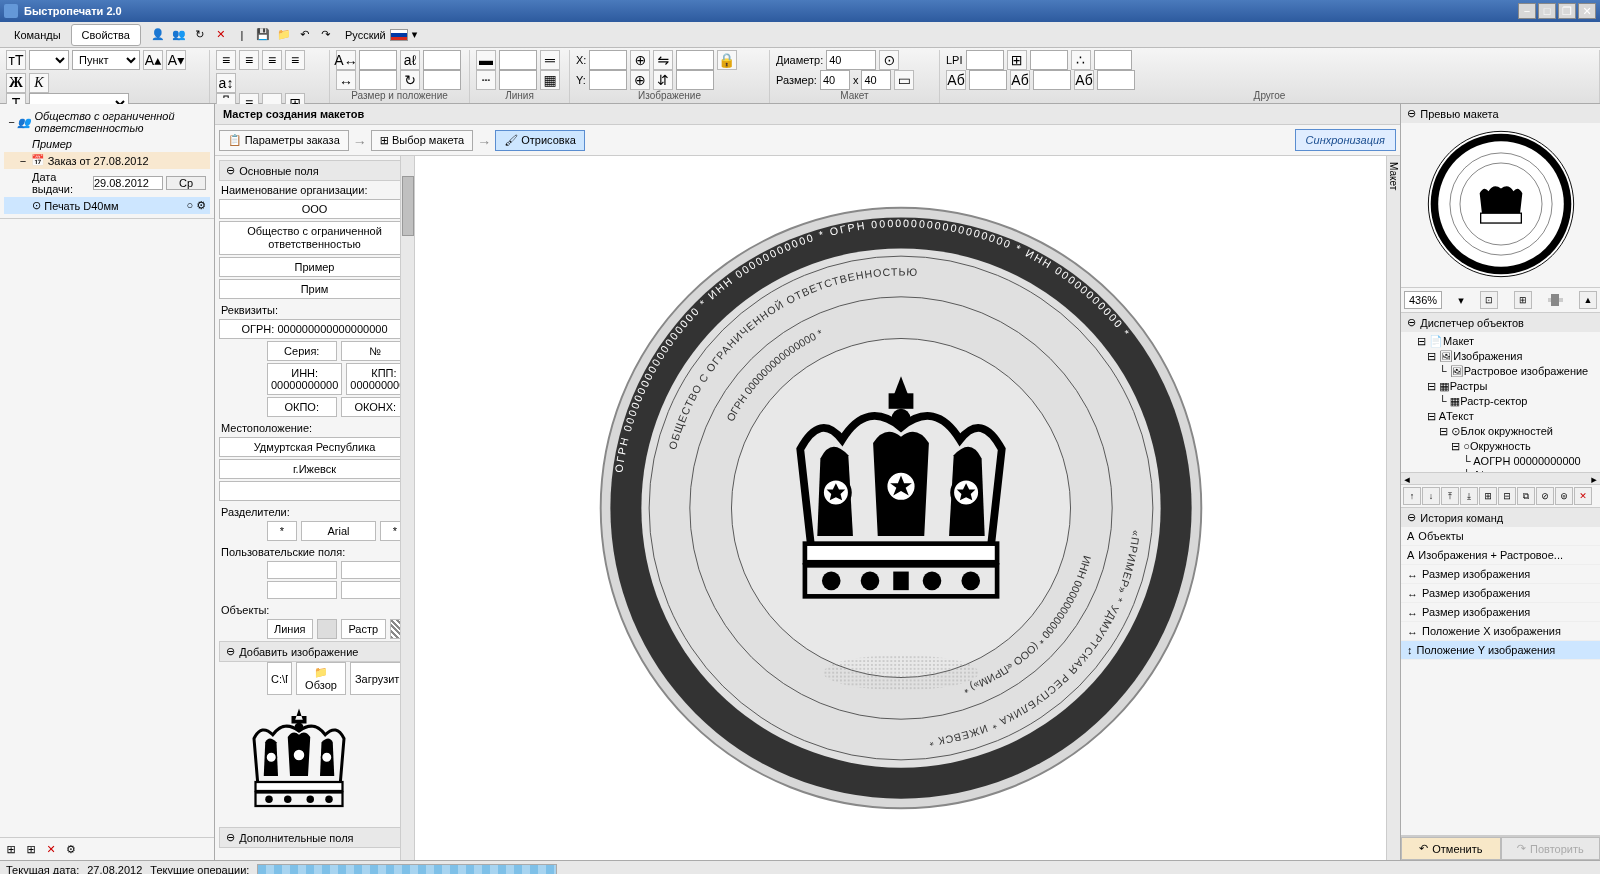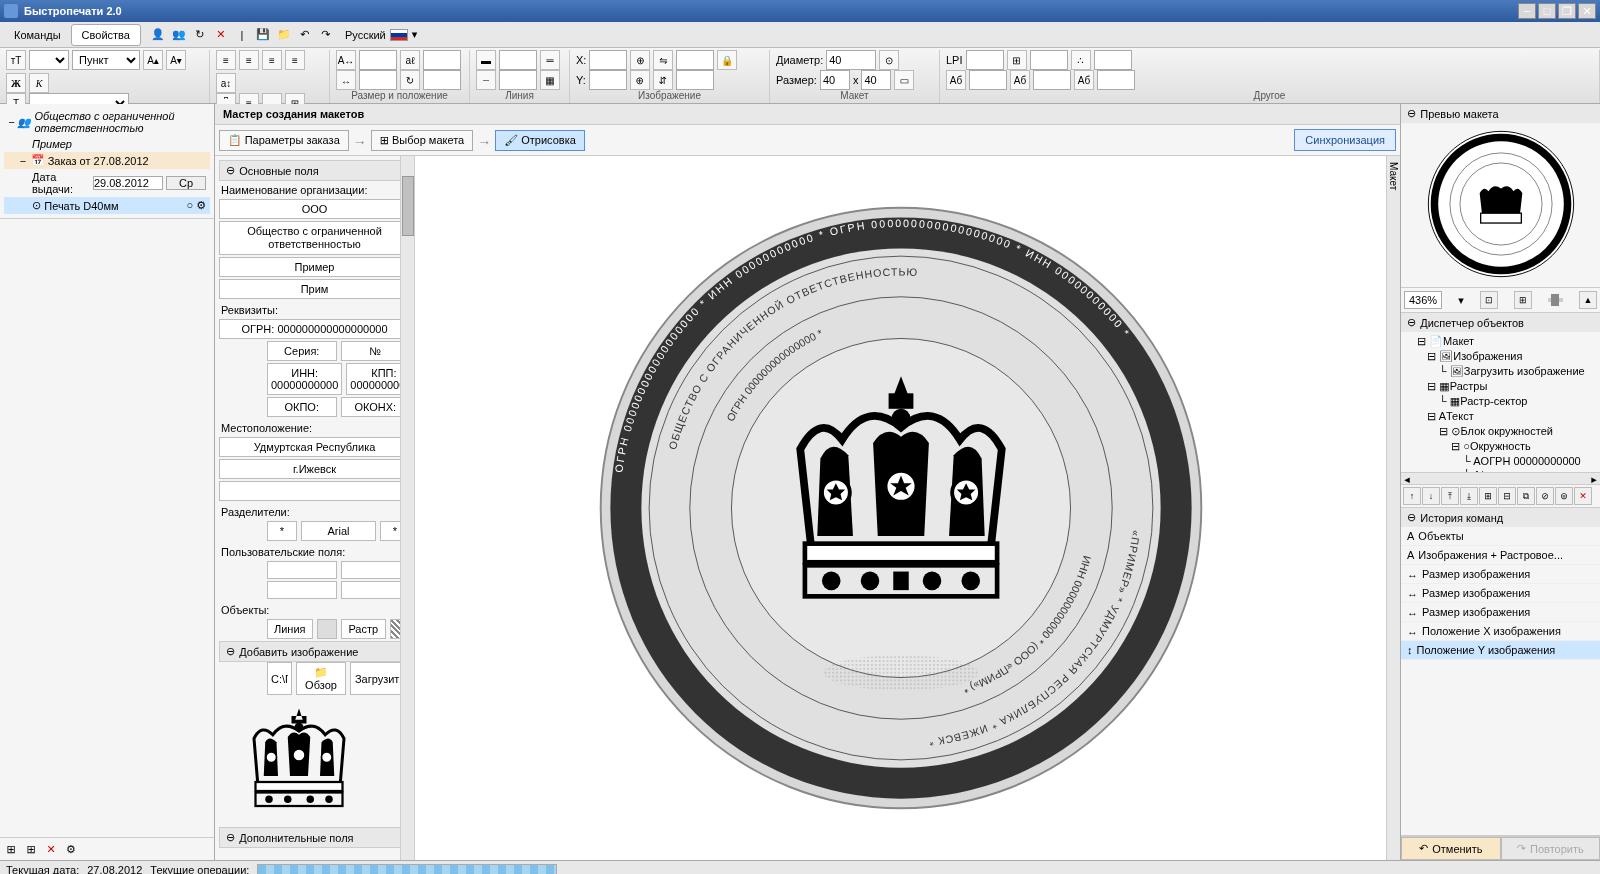--- a/index.html
+++ b/index.html
@@ -13,21 +13,21 @@
 .menuitem{padding:4px 10px;cursor:pointer;}
 .menuitem.active{background:#fff;border:1px solid #aaa;border-radius:3px;}
 .menuicons{display:flex;gap:3px;margin-left:8px;}
 .tbicon{width:18px;height:18px;border:1px solid transparent;display:flex;align-items:center;justify-content:center;cursor:pointer;}
 .langsel{display:flex;align-items:center;gap:4px;margin-left:10px;}
 .flag{width:18px;height:12px;background:linear-gradient(to bottom,#fff 33%,#0039a6 33%,#0039a6 66%,#d52b1e 66%);border:1px solid #999;}
 .ribbon{background:linear-gradient(#f5f5f5,#e0e0e0);height:56px;display:flex;border-bottom:1px solid #aaa;padding-top:2px;}
 .rgroup{border-right:1px solid #ccc;padding:0 6px;display:flex;flex-direction:column;}
 .rgroup .rcontrols{display:flex;gap:3px;flex:1;align-items:center;flex-wrap:wrap;}
 .rgroup .rlabel{text-align:center;font-size:10px;color:#555;padding-bottom:2px;}
-.rbtn{width:20px;height:20px;border:1px solid #bbb;background:#f8f8f8;display:flex;align-items:center;justify-content:center;cursor:pointer;font-size:10px;}
+.rbtn{width:20px;height:20px;border:1px solid #bbb;background:#f8f8f8;display:flex;align-items:center;justify-content:center;cursor:pointer;font-size:14px;}
 .rinput{width:38px;height:20px;border:1px solid #aaa;background:#fff;padding:0 2px;}
 .rselect{height:20px;border:1px solid #aaa;background:#fff;padding:0 2px;}
 .main{display:flex;height:756px;}
 .leftpanel{width:215px;background:#f5f5f5;border-right:1px solid #aaa;display:flex;flex-direction:column;}
 .tree{padding:4px;flex:0 0 auto;border-bottom:1px solid #ccc;}
 .treenode{padding:2px 4px;display:flex;align-items:center;gap:3px;}
 .treenode.root{font-style:italic;}
 .treenode.sel{background:#cde6ff;}
 .treenode .exp{width:10px;text-align:center;cursor:pointer;}
 .props{padding:4px;}
@@ -37,21 +37,21 @@
 .props .row2{display:flex;gap:4px;margin-left:48px;}
 .props .row2 .fld{flex:1;}
 .scrollbar{position:absolute;right:0;top:0;width:14px;height:100%;background:#e8e8e8;border-left:1px solid #ccc;}
 .scrollthumb{width:12px;height:60px;background:#c0c0c0;border:1px solid #999;margin:20px 0 0 1px;}
 .centerarea{flex:1;display:flex;flex-direction:column;background:#fff;}
 .centerhdr{background:#e8e8e8;padding:4px 8px;border-bottom:1px solid #ccc;font-weight:bold;}
 .wizard{background:#f5f5f5;padding:4px;border-bottom:1px solid #ccc;display:flex;align-items:center;gap:4px;}
 .wizstep{border:1px solid #aaa;background:#f8f8f8;padding:3px 8px;cursor:pointer;display:flex;align-items:center;gap:3px;}
 .wizstep.active{background:#cde6ff;border-color:#5a8dd0;}
 .wizarrow{font-size:14px;color:#888;}
-.syncbtn{margin-left:auto;border:1px solid #5a8dd0;background:#e0edff;padding:4px 10px;cursor:pointer;color:#1a4d8f;}
+.syncbtn{margin-left:auto;border:1px solid #5a8dd0;background:#e0edff;padding:4px 10px;cursor:pointer;color:#1a4d8f;font-style:italic;}
 .formcol{width:200px;background:#f5f5f5;border-right:1px solid #ccc;overflow:hidden;position:relative;}
 .canvas{flex:1;background:#fff;display:flex;align-items:center;justify-content:center;position:relative;}
 .stamp{width:620px;height:620px;position:relative;}
 .stamp svg{width:100%;height:100%;}
 .rightpanel{width:200px;background:#f5f5f5;border-left:1px solid #aaa;display:flex;flex-direction:column;}
 .rsection{border-bottom:1px solid #ccc;}
 .rsection .rhdr{background:#e8e8e8;padding:3px 6px;display:flex;align-items:center;gap:4px;}
 .preview{padding:6px;text-align:center;}
 .preview svg{width:150px;height:150px;}
 .zoomrow{display:flex;align-items:center;gap:16px;padding:3px;border-top:1px solid #ccc;}
@@ -431,21 +431,21 @@
       </div>
     </div>
     <div class="rsection">
       <div class="rhdr">
           <span>⊖</span>
           <span>Диспетчер объектов</span>
         </div>
       <div class="objtree">
         <div class="onode">⊟ 📄<span>Макет</span></div>
         <div class="onode" style="padding-left:12px;">⊟ 🖼<span>Изображения</span></div>
-        <div class="onode" style="padding-left:24px;">└ 🖼<span>Загрузить изображение</span></div>
+        <div class="onode" style="padding-left:24px;">└ 🖼<span>Растровое изображение</span></div>
         <div class="onode" style="padding-left:12px;">⊟ ▦<span>Растры</span></div>
         <div class="onode" style="padding-left:24px;">└ ▦<span>Растр-сектор</span></div>
         <div class="onode" style="padding-left:12px;">⊟ A<span>Текст</span></div>
         <div class="onode" style="padding-left:24px;">⊟ ⊙<span>Блок окружностей</span></div>
         <div class="onode" style="padding-left:36px;">⊟ ○<span>Окружность</span></div>
         <div class="onode" style="padding-left:48px;">└ A<span>ОГРН 00000000000</span></div>
         <div class="onode" style="padding-left:48px;">└ A<span>*</span></div>
 
       </div>
       <div style="height:12px;background:#e8e8e8;border-top:1px solid #ccc;display:flex;">

